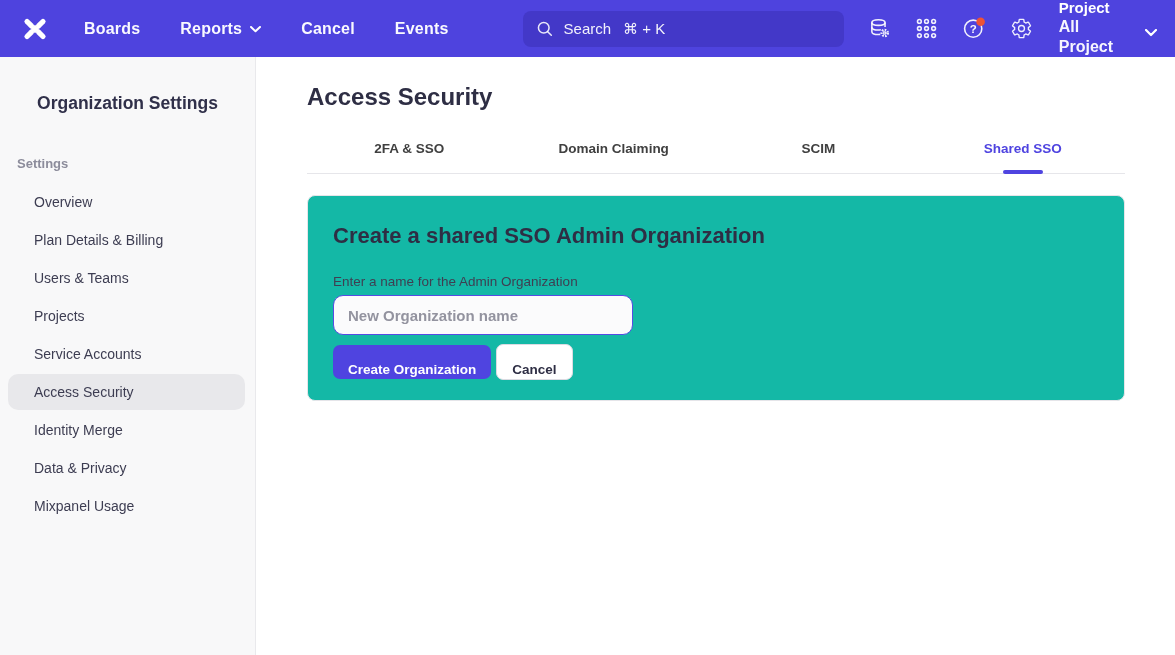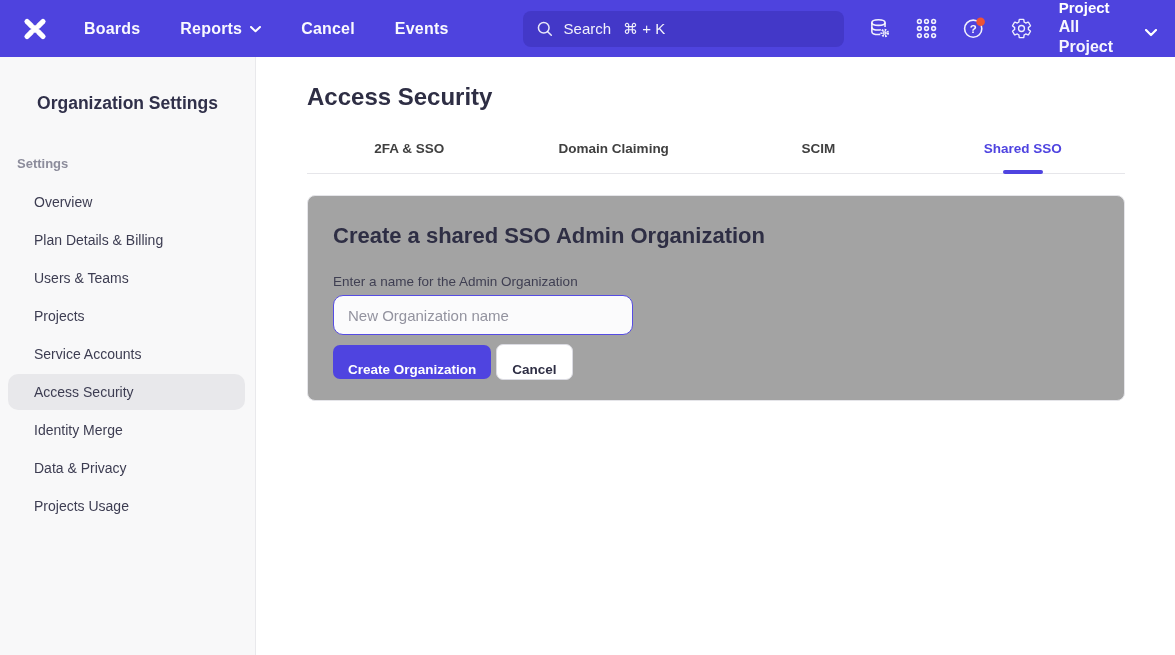--- a/index.html
+++ b/index.html
@@ -131,38 +131,39 @@
     width: 40px; height: 4px;
     border-radius: 2px;
     background: #4f44e0;
   }
 
   .card {
     margin-top: 21px;
     height: 206px;
     border: 1px solid #e5e5e9;
     border-radius: 8px;
-    background: #a3a3a3;
+    background: #14b8a6;
     padding: 27px 25px 0;
   }
   .card-title { font-size: 22px; font-weight: 700; color: #2e2e44; }
   .field-label { margin-top: 25px; font-size: 13.5px; color: #3f3f52; }
   .org-input {
     margin-top: 6px;
     width: 300px;
     height: 40px;
     border: 1.5px solid #564ce3;
     border-radius: 10px;
     background: #fbfbfc;
     padding: 0 14px;
     font-size: 15px;
     font-family: "Liberation Sans", "DejaVu Sans", sans-serif;
     color: #2e2e44;
     outline: none;
     display: block;
+    font-weight: bold;
   }
   .org-input::placeholder { color: #93939f; }
   .btn-row { margin-top: 9px; display: flex; align-items: center; }
   .btn {
     height: 31px;
     border-radius: 7px;
     font-size: 13.5px;
     font-family: "Liberation Sans", "DejaVu Sans", sans-serif;
     cursor: pointer;
     padding: 17px 15px;
@@ -306,21 +307,21 @@
     <div class="sidebar-item active">
         <span>Access Security</span>
       </div>
     <div class="sidebar-item">
         <span>Identity Merge</span>
       </div>
     <div class="sidebar-item">
         <span>Data &amp; Privacy</span>
       </div>
     <div class="sidebar-item">
-        <span>Projects Usage</span>
+        <span>Mixpanel Usage</span>
       </div>
   </aside>
 
   <main class="main">
     <h1 class="page-title">Access Security</h1>
 
     <div class="tabs">
       <div class="tab"><span>2FA &amp; SSO</span></div>
       <div class="tab"><span>Domain Claiming</span></div>
       <div class="tab"><span>SCIM</span></div>

